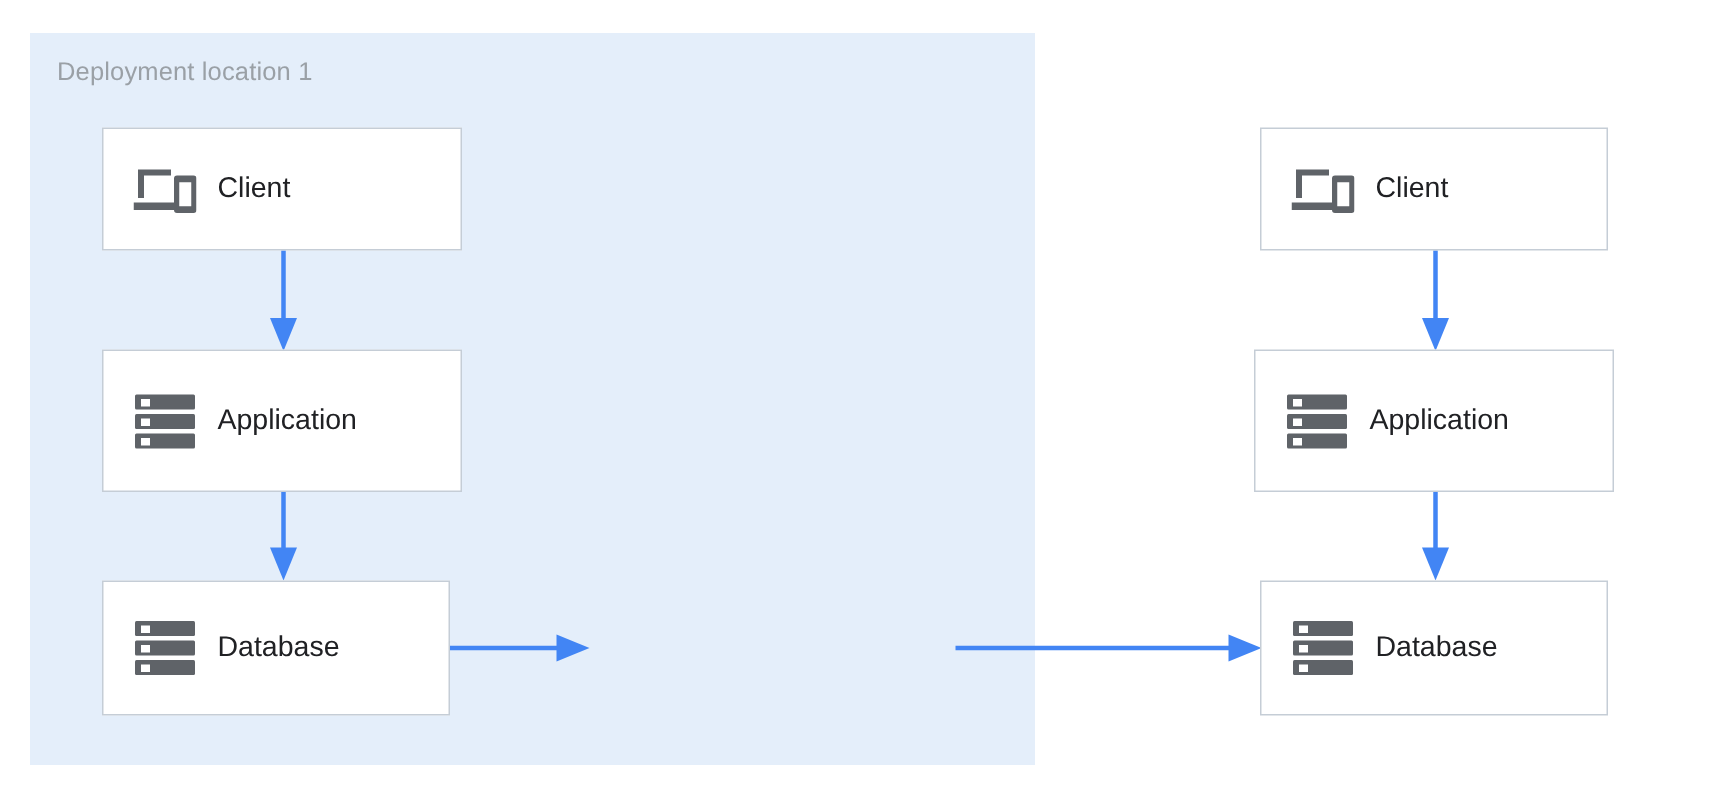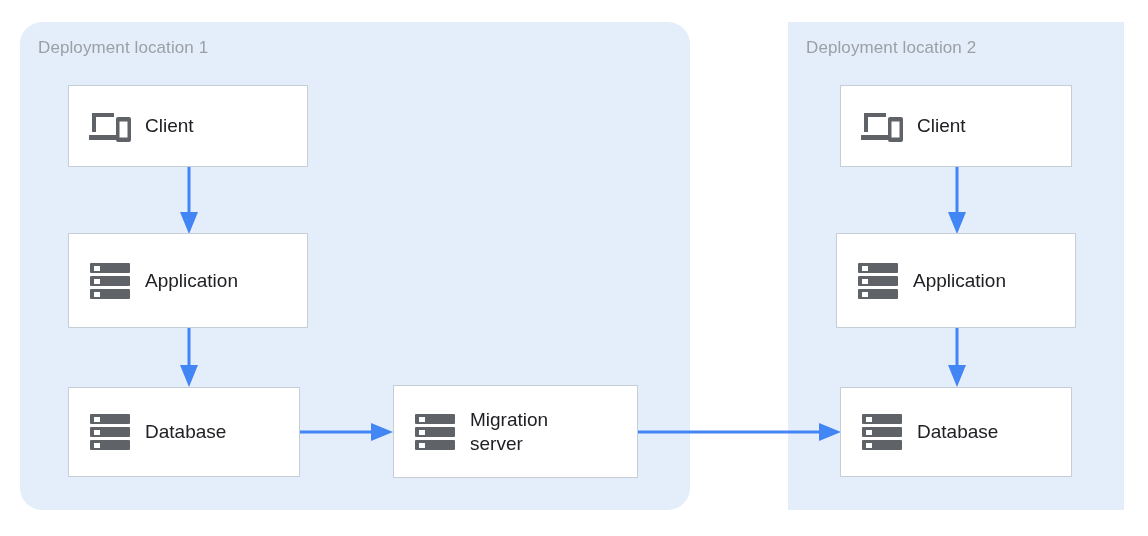--- a/index.html
+++ b/index.html
@@ -20,21 +20,21 @@
     background: #ffffff;
     overflow: hidden;
   }
 
   
   .zone {
     position: absolute;
     background: #e4eefa;
     box-sizing: border-box;
   }
-  #zone-1 { left: 20px;  top: 22px; width: 670px; height: 488px; border-radius: 22px; }
+  #zone-1 { left: 20px;  top: 22px; width: 670px; height: 488px; }
   #zone-2 { left: 788px; top: 22px; width: 336px; height: 488px; }
 
   .zone-label {
     position: absolute;
     left: 18px;
     top: 16px;
     font-size: 17px;
     line-height: 20px;
     color: #9aa0a6;
     white-space: nowrap;
@@ -101,23 +101,20 @@
 </style>
 </head>
 <body>
 
 <div id="diagram-canvas">
 
   <div class="zone" id="zone-1">
     <div class="zone-label">Deployment location 1</div>
   </div>
 
-  <div class="zone" id="zone-2">
-    <div class="zone-label">Deployment location 2</div>
-  </div>
 
   <div class="conn" id="conn-client-app-1">
     <svg width="22" height="70" viewBox="0 0 22 70">
       <line x1="11" y1="0" x2="11" y2="52" stroke="#4285f4" stroke-width="3"></line>
       <polygon points="11,68 2,46 20,46" fill="#4285f4"></polygon>
     </svg>
   </div>
 
   <div class="conn" id="conn-app-db-1">
     <svg width="22" height="62" viewBox="0 0 22 62">
@@ -186,34 +183,20 @@
         <rect x="4" y="4" width="6" height="5" fill="#ffffff"></rect>
         <rect x="0" y="14" width="40" height="10" rx="1"></rect>
         <rect x="4" y="17" width="6" height="5" fill="#ffffff"></rect>
         <rect x="0" y="27" width="40" height="10" rx="1"></rect>
         <rect x="4" y="30" width="6" height="5" fill="#ffffff"></rect>
       </svg>
     </span>
     <span class="node-label">Database</span>
   </div>
 
-  <div class="node" id="node-migration">
-    <span class="icon-slot">
-      <svg class="icon-svg" width="40" height="38" viewBox="0 0 40 38" fill="#5f6368">
-        <rect x="0" y="1" width="40" height="10" rx="1"></rect>
-        <rect x="4" y="4" width="6" height="5" fill="#ffffff"></rect>
-        <rect x="0" y="14" width="40" height="10" rx="1"></rect>
-        <rect x="4" y="17" width="6" height="5" fill="#ffffff"></rect>
-        <rect x="0" y="27" width="40" height="10" rx="1"></rect>
-        <rect x="4" y="30" width="6" height="5" fill="#ffffff"></rect>
-      </svg>
-    </span>
-    <span class="node-label">Migration
-server</span>
-  </div>
 
   <div class="node" id="node-client-2">
     <span class="icon-slot">
       <svg class="icon-svg" width="42" height="34" viewBox="0 0 42 34" fill="#5f6368">
         <path d="M3 4h22v4H7v15H3z"></path>
         <rect x="0" y="26" width="28" height="5"></rect>
         <path d="M29 8h11a2 2 0 0 1 2 2v21a2 2 0 0 1-2 2H29a2 2 0 0 1-2-2V10a2 2 0 0 1 2-2zm1.5 4.5v16h8v-16z"></path>
       </svg>
     </span>
     <span class="node-label">Client</span>

